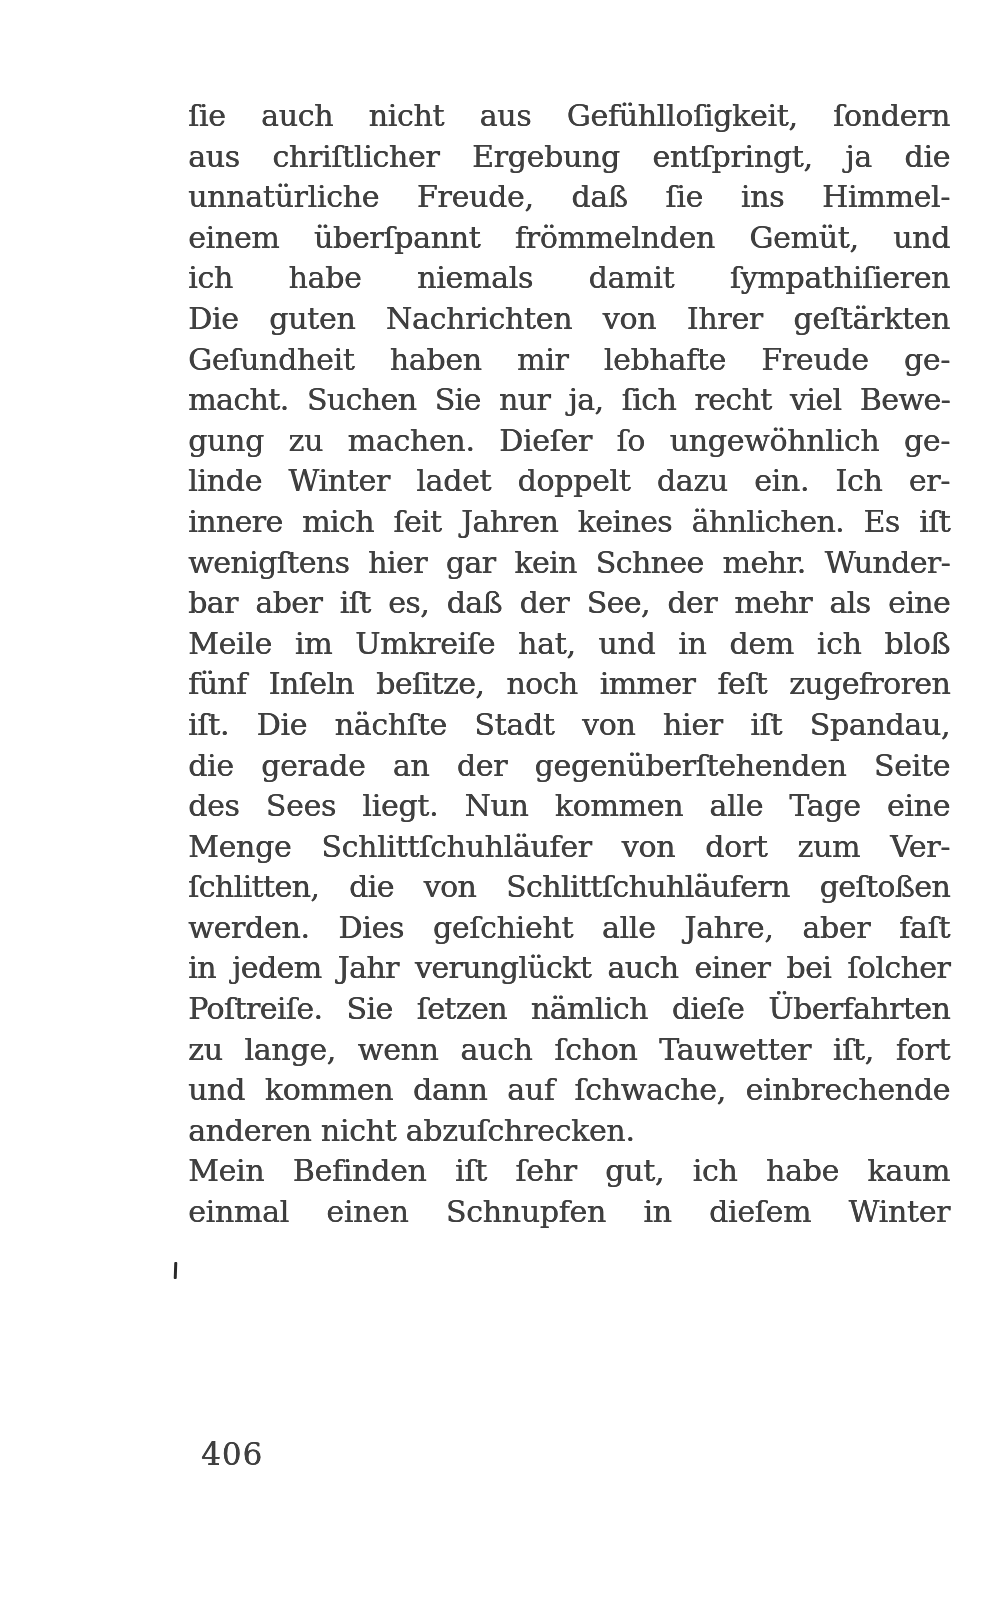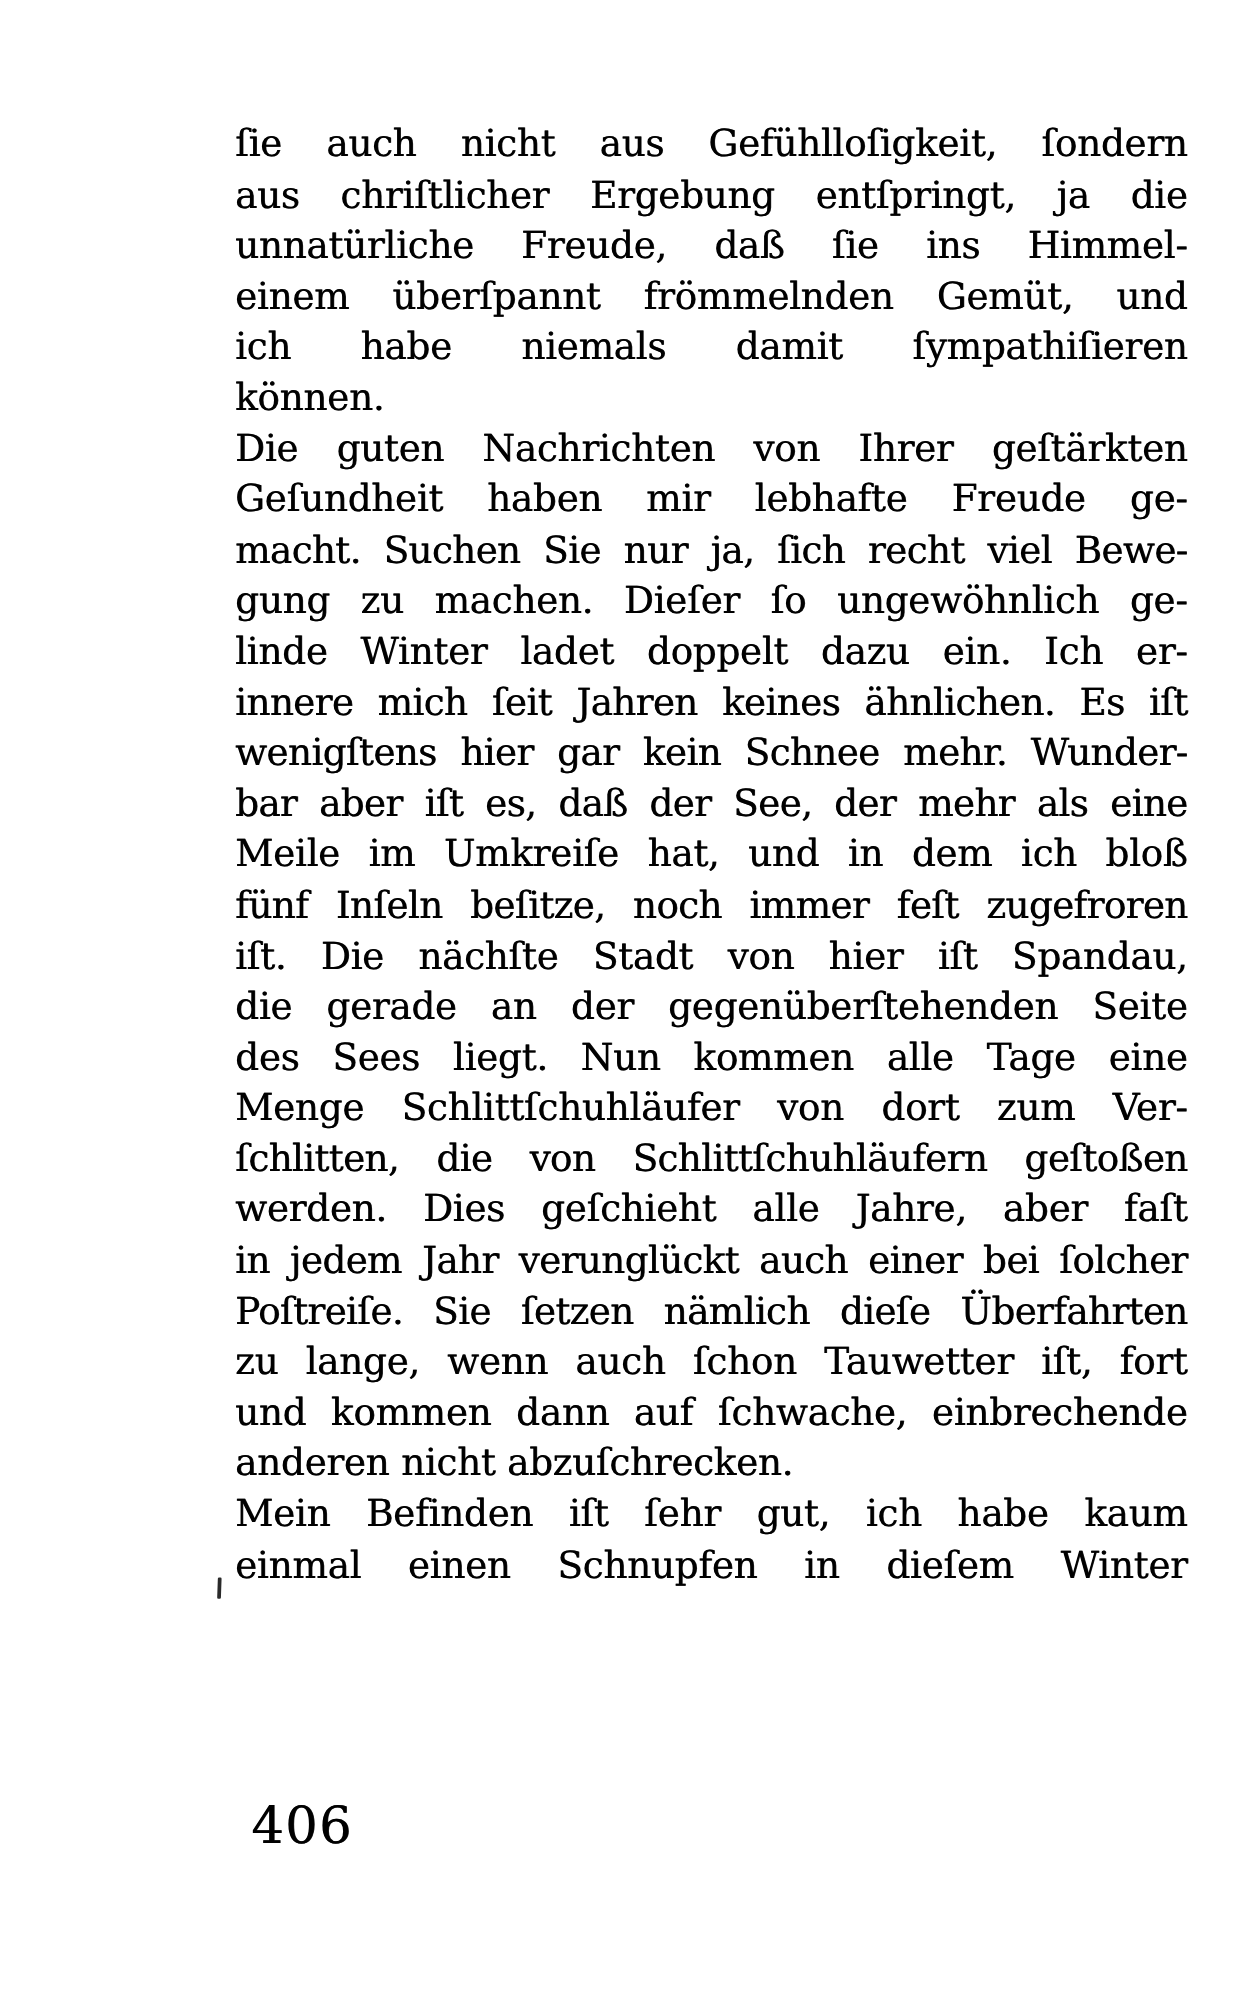--- a/index.html
+++ b/index.html
@@ -7,21 +7,21 @@
     padding: 0;
     background: #ffffff;
   }
   .page {
     position: relative;
     width: 1000px;
     height: 1605px;
     background: #ffffff;
     overflow: hidden;
     font-family: "DejaVu Serif", "Liberation Serif", serif;
-    color: #000000;
+    color: #404040;
   }
   .textblock {
     position: absolute;
     left: 188px;
     top: 96px;
     width: 762px;
   }
   .line {
     display: block;
     height: 40.6px;
@@ -43,21 +43,21 @@
     letter-spacing: -0.6px;
   }
   .line.xtight {
     word-spacing: -5px;
     letter-spacing: -0.8px;
   }
   .pagenum {
     position: absolute;
     left: 201px;
     top: 1436px;
-    font-size: 41px;
+    font-size: 31px;
     letter-spacing: 1px;
     text-shadow: 0.4px 0 0 rgba(10,10,10,0.85);
   }
   .artifact {
     position: absolute;
     left: 174px;
     top: 1262px;
     width: 3px;
     height: 17px;
     background: #2a2a2a;
@@ -68,21 +68,20 @@
 </head>
 <body>
 
 <div class="page">
   <div class="textblock">
     <div class="line">ſie auch nicht aus Gefühlloſigkeit, ſondern</div>
     <div class="line">aus chriſtlicher Ergebung entſpringt, ja die</div>
     <div class="line">unnatürliche Freude, daß ſie ins Himmel-</div>
     <div class="line">einem überſpannt frömmelnden Gemüt, und</div>
     <div class="line">ich habe niemals damit ſympathiſieren</div>
-    <div class="line para-end">können.</div>
     <div class="line">Die guten Nachrichten von Ihrer geſtärkten</div>
     <div class="line">Geſundheit haben mir lebhafte Freude ge-</div>
     <div class="line tight">macht. Suchen Sie nur ja, ſich recht viel Bewe-</div>
     <div class="line">gung zu machen. Dieſer ſo ungewöhnlich ge-</div>
     <div class="line">linde Winter ladet doppelt dazu ein. Ich er-</div>
     <div class="line tight">innere mich ſeit Jahren keines ähnlichen. Es iſt</div>
     <div class="line tight">wenigſtens hier gar kein Schnee mehr. Wunder-</div>
     <div class="line tight">bar aber iſt es, daß der See, der mehr als eine</div>
     <div class="line">Meile im Umkreiſe hat, und in dem ich bloß</div>
     <div class="line tight">fünf Inſeln beſitze, noch immer feſt zugefroren</div>

